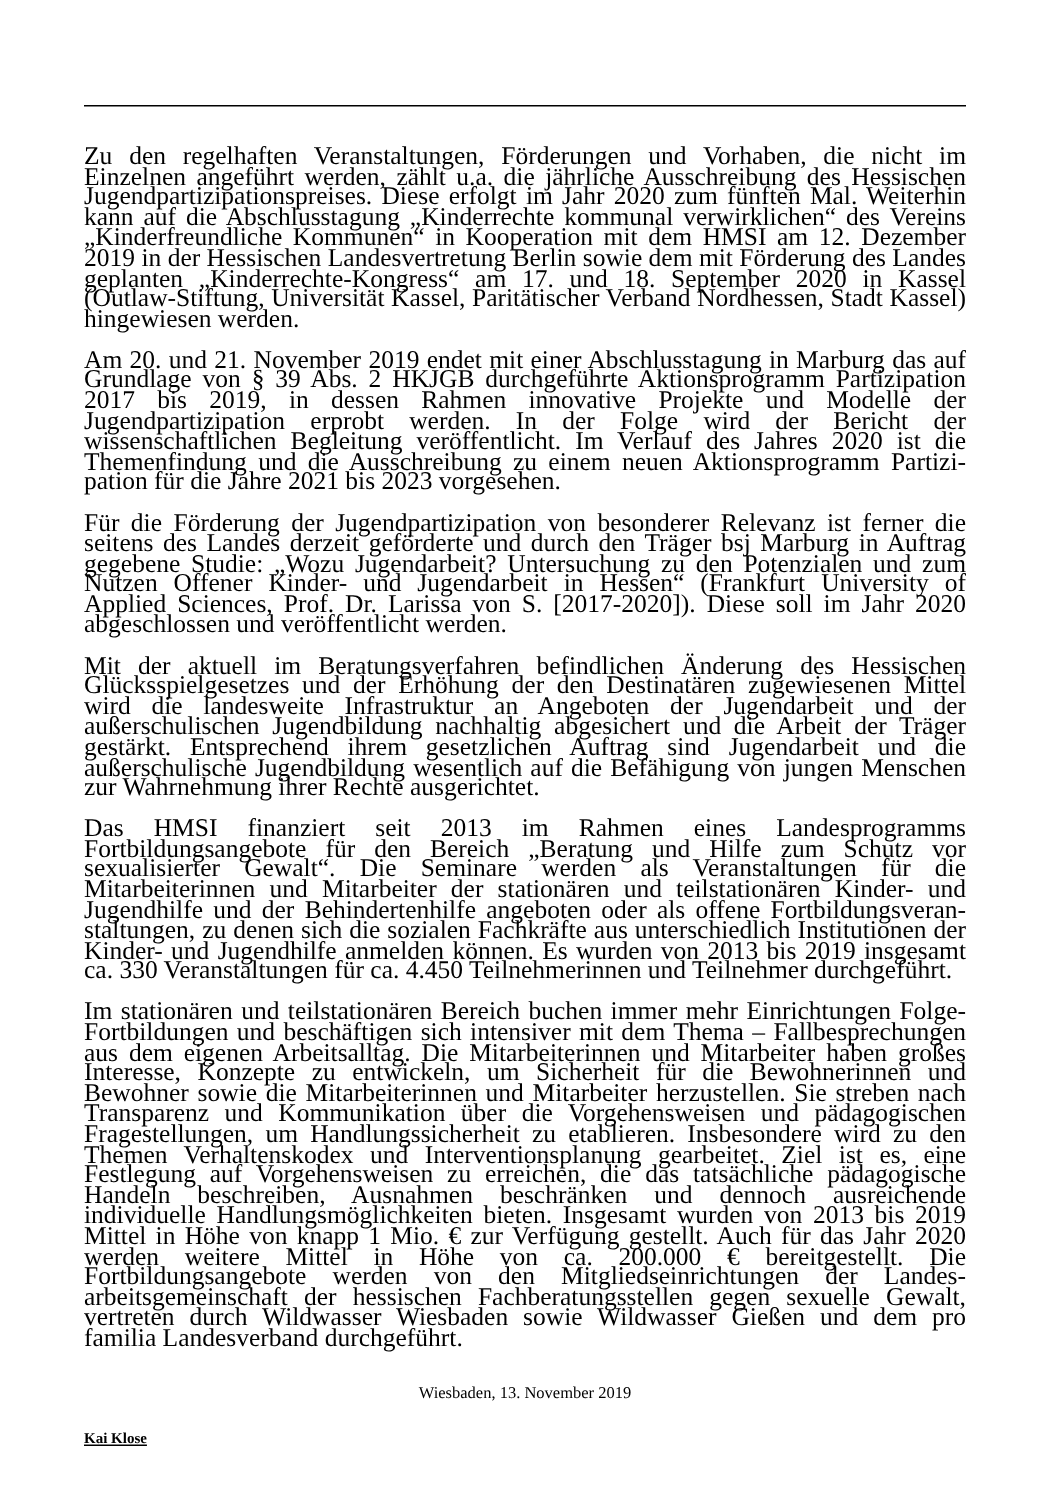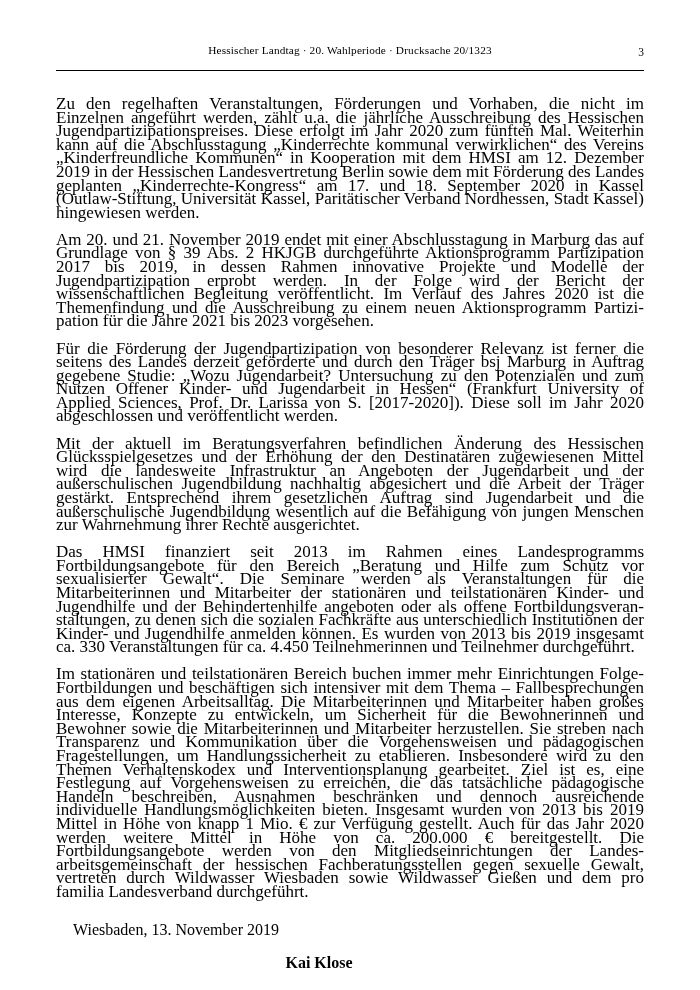--- a/index.html
+++ b/index.html
@@ -73,43 +73,39 @@
     text-justify: inter-word;
     hyphens: manual;
   }
   p.para:last-of-type {
     margin-bottom: 0;
   }
   .signature-block {
     margin-top: 24px;
   }
   .place-date {
-    font-size: 16px;
+    font-size: 11px;
     line-height: 13.6px;
     margin: 17px;
+    text-align: center;
   }
   .signer {
     margin: 18px 0 0 0;
-    font-size: 16px;
+    font-size: 10px;
     font-weight: bold;
-    text-align: center;
+    text-align: left;
     padding-right: 62px;
+    text-decoration: underline;
   }
 </style>
 </head>
 <body>
 
 <div class="page">
 
-  <div class="header">
-    <div class="header-inner">
-      <span class="header-text">Hessischer Landtag  ·  20. Wahlperiode   ·  Drucksache 20/1323</span>
-      <span class="page-number">3</span>
-    </div>
-  </div>
   <div class="header-rule"></div>
 
   <div class="content">
     <p class="para">Zu den regelhaften Veranstaltungen, Förderungen und Vorhaben, die nicht im Einzelnen ange­führt werden, zählt u.a. die jährliche Ausschreibung des Hessischen Jugendpartizipationsprei­ses. Diese erfolgt im Jahr 2020 zum fünften Mal. Weiterhin kann auf die Abschlusstagung „Kinderrechte kommunal verwirklichen“ des Vereins „Kinderfreundliche Kommunen“ in Ko­operation mit dem HMSI am 12. Dezember 2019 in der Hessischen Landesvertretung Berlin sowie dem mit Förderung des Landes geplanten „Kinderrechte-Kongress“ am 17. und 18. Sep­tember 2020 in Kassel (Outlaw-Stiftung, Universität Kassel, Paritätischer Verband Nordhessen, Stadt Kassel) hingewiesen werden.</p>
     <p class="para">Am 20. und 21. November 2019 endet mit einer Abschlusstagung in Marburg das auf Grundla­ge von § 39 Abs. 2 HKJGB durchgeführte Aktionsprogramm Partizipation 2017 bis 2019, in dessen Rahmen innovative Projekte und Modelle der Jugendpartizipation erprobt werden. In der Folge wird der Bericht der wissenschaftlichen Begleitung veröffentlicht. Im Verlauf des Jahres 2020 ist die Themenfindung und die Ausschreibung zu einem neuen Aktionsprogramm Partizi­pation für die Jahre 2021 bis 2023 vorgesehen.</p>
     <p class="para">Für die Förderung der Jugendpartizipation von besonderer Relevanz ist ferner die seitens des Landes derzeit geförderte und durch den Träger bsj Marburg in Auftrag gegebene Studie: „Wo­zu Jugendarbeit? Untersuchung zu den Potenzialen und zum Nutzen Offener Kinder- und Ju­gendarbeit in Hessen“ (Frankfurt University of Applied Sciences, Prof. Dr. Larissa von S. [2017-2020]). Diese soll im Jahr 2020 abgeschlossen und veröffentlicht werden.</p>
     <p class="para">Mit der aktuell im Beratungsverfahren befindlichen Änderung des Hessischen Glücksspielgeset­zes und der Erhöhung der den Destinatären zugewiesenen Mittel wird die landesweite Infra­struktur an Angeboten der Jugendarbeit und der außerschulischen Jugendbildung nachhaltig ab­gesichert und die Arbeit der Träger gestärkt. Entsprechend ihrem gesetzlichen Auftrag sind Ju­gendarbeit und die außerschulische Jugendbildung wesentlich auf die Befähigung von jungen Menschen zur Wahrnehmung ihrer Rechte ausgerichtet.</p>
     <p class="para">Das HMSI finanziert seit 2013 im Rahmen eines Landesprogramms Fortbildungsangebote für den Bereich „Beratung und Hilfe zum Schutz vor sexualisierter Gewalt“. Die Seminare werden als Veranstaltungen für die Mitarbeiterinnen und Mitarbeiter der stationären und teilstationären Kinder- und Jugendhilfe und der Behindertenhilfe angeboten oder als offene Fortbildungsveran­staltungen, zu denen sich die sozialen Fachkräfte aus unterschiedlich Institutionen der Kinder- und Jugendhilfe anmelden können. Es wurden von 2013 bis 2019 insgesamt ca. 330 Veranstal­tungen für ca. 4.450 Teilnehmerinnen und Teilnehmer durchgeführt.</p>
     <p class="para">Im stationären und teilstationären Bereich buchen immer mehr Einrichtungen Folge-Fortbildungen und beschäftigen sich intensiver mit dem Thema – Fallbesprechungen aus dem eigenen Arbeitsalltag. Die Mitarbeiterinnen und Mitarbeiter haben großes Interesse, Konzepte zu entwickeln, um Sicherheit für die Bewohnerinnen und Bewohner sowie die Mitarbeiterinnen und Mitarbeiter herzustellen. Sie streben nach Transparenz und Kommunikation über die Vor­gehensweisen und pädagogischen Fragestellungen, um Handlungssicherheit zu etablieren. Insbe­sondere wird zu den Themen Verhaltenskodex und Interventionsplanung gearbeitet. Ziel ist es, eine Festlegung auf Vorgehensweisen zu erreichen, die das tatsächliche pädagogische Handeln beschreiben, Ausnahmen beschränken und dennoch ausreichende individuelle Handlungsmög­lichkeiten bieten. Insgesamt wurden von 2013 bis 2019 Mittel in Höhe von knapp 1 Mio. € zur Verfügung gestellt. Auch für das Jahr 2020 werden weitere Mittel in Höhe von ca. 200.000 € bereitgestellt. Die Fortbildungsangebote werden von den Mitgliedseinrichtungen der Landes­arbeitsgemeinschaft der hessischen Fachberatungsstellen gegen sexuelle Gewalt, vertreten durch Wildwasser Wiesbaden sowie Wildwasser Gießen und dem pro familia Landesverband durchge­führt.</p>
 

